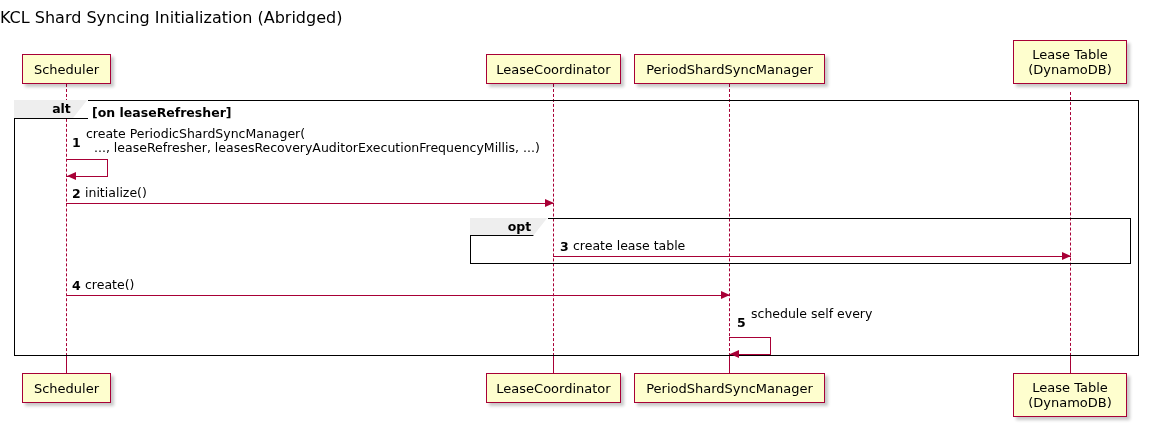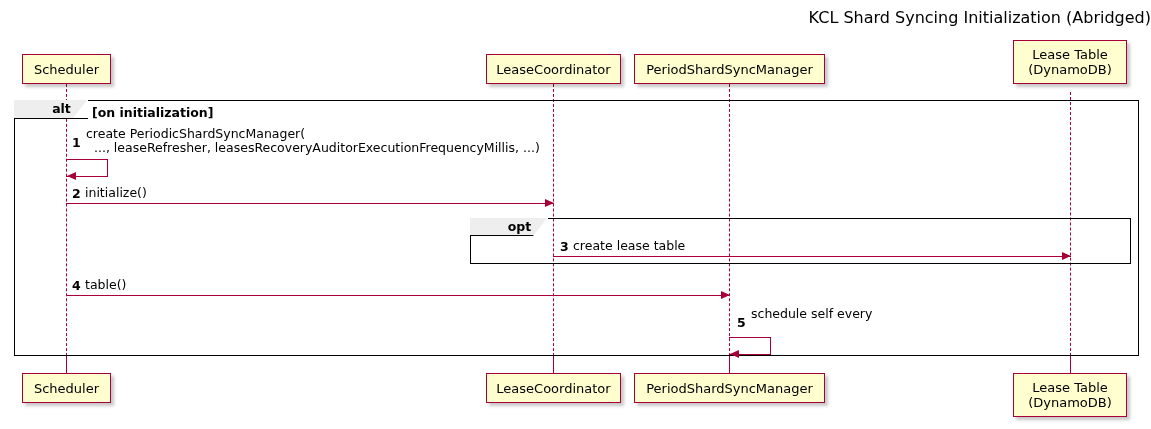--- a/index.html
+++ b/index.html
@@ -17,21 +17,21 @@
     background: #FFFFFF;
     overflow: hidden;
   }
 
   
   .title {
     position: absolute;
     left: 0;
     top: 8px;
     width: 1151px;
-    text-align: right;
+    text-align: left;
     font-size: 16px;
     color: #000000;
     font-family: "DejaVu Sans", sans-serif;
     white-space: nowrap;
   }
 
   
   .participant {
     position: absolute;
     box-sizing: border-box;
@@ -167,21 +167,21 @@
 
   <div class="participant" style="left:1013px; top:40px; width:114px; height:44px;">
     <span>Lease Table</span>
     <span>(DynamoDB)</span>
   </div>
 
   <div class="frame" style="left:14px; top:100px; width:1125px; height:256px;"></div>
   <div class="frame-label" style="left:14px; top:100px; width:74px; height:19px;">
     <span>alt</span>
   </div>
-  <div class="guard" style="left:92px; top:105px;">[on initialization]</div>
+  <div class="guard" style="left:92px; top:105px;">[on leaseRefresher]</div>
 
   <div class="frame" style="left:470px; top:218px; width:661px; height:46px;"></div>
   <div class="frame-label" style="left:470px; top:218px; width:78px; height:18px;">
     <span>opt</span>
   </div>
 
   <div class="msg-num" style="left:72px; top:135px;">1</div>
   <div class="msg-label" style="left:86px; top:127px;">create PeriodicShardSyncManager(</div>
   <div class="msg-label" style="left:94px; top:141px;">..., leaseRefresher, leasesRecoveryAuditorExecutionFrequencyMillis, ...)</div>
   <div class="selfcall" style="left:66px; top:159px; width:42px; height:18px;"></div>
@@ -191,21 +191,21 @@
   <div class="msg-label" style="left:85px; top:186px;">initialize()</div>
   <div class="msg-line" style="left:66px; top:203px; width:488px;"></div>
   <div class="arrow-head" style="left:545px; top:198.5px;"></div>
 
   <div class="msg-num" style="left:560px; top:239px;">3</div>
   <div class="msg-label" style="left:573px; top:239px;">create lease table</div>
   <div class="msg-line" style="left:553px; top:256px; width:518px;"></div>
   <div class="arrow-head" style="left:1062px; top:251.5px;"></div>
 
   <div class="msg-num" style="left:72px; top:278px;">4</div>
-  <div class="msg-label" style="left:85px; top:278px;">table()</div>
+  <div class="msg-label" style="left:85px; top:278px;">create()</div>
   <div class="msg-line" style="left:66px; top:295px; width:664px;"></div>
   <div class="arrow-head" style="left:721px; top:290.5px;"></div>
 
   <div class="msg-num" style="left:737px; top:315px;">5</div>
   <div class="msg-label" style="left:751px; top:307px;">schedule self every</div>
   <div class="selfcall" style="left:729px; top:337px; width:42px; height:18px;"></div>
   <div class="arrow-head" style="left:730px; top:350px; transform: rotate(180deg);"></div>
 
   <div class="foot" style="left:66px; top:356px; height:17px;"></div>
   <div class="foot" style="left:553px; top:356px; height:17px;"></div>

